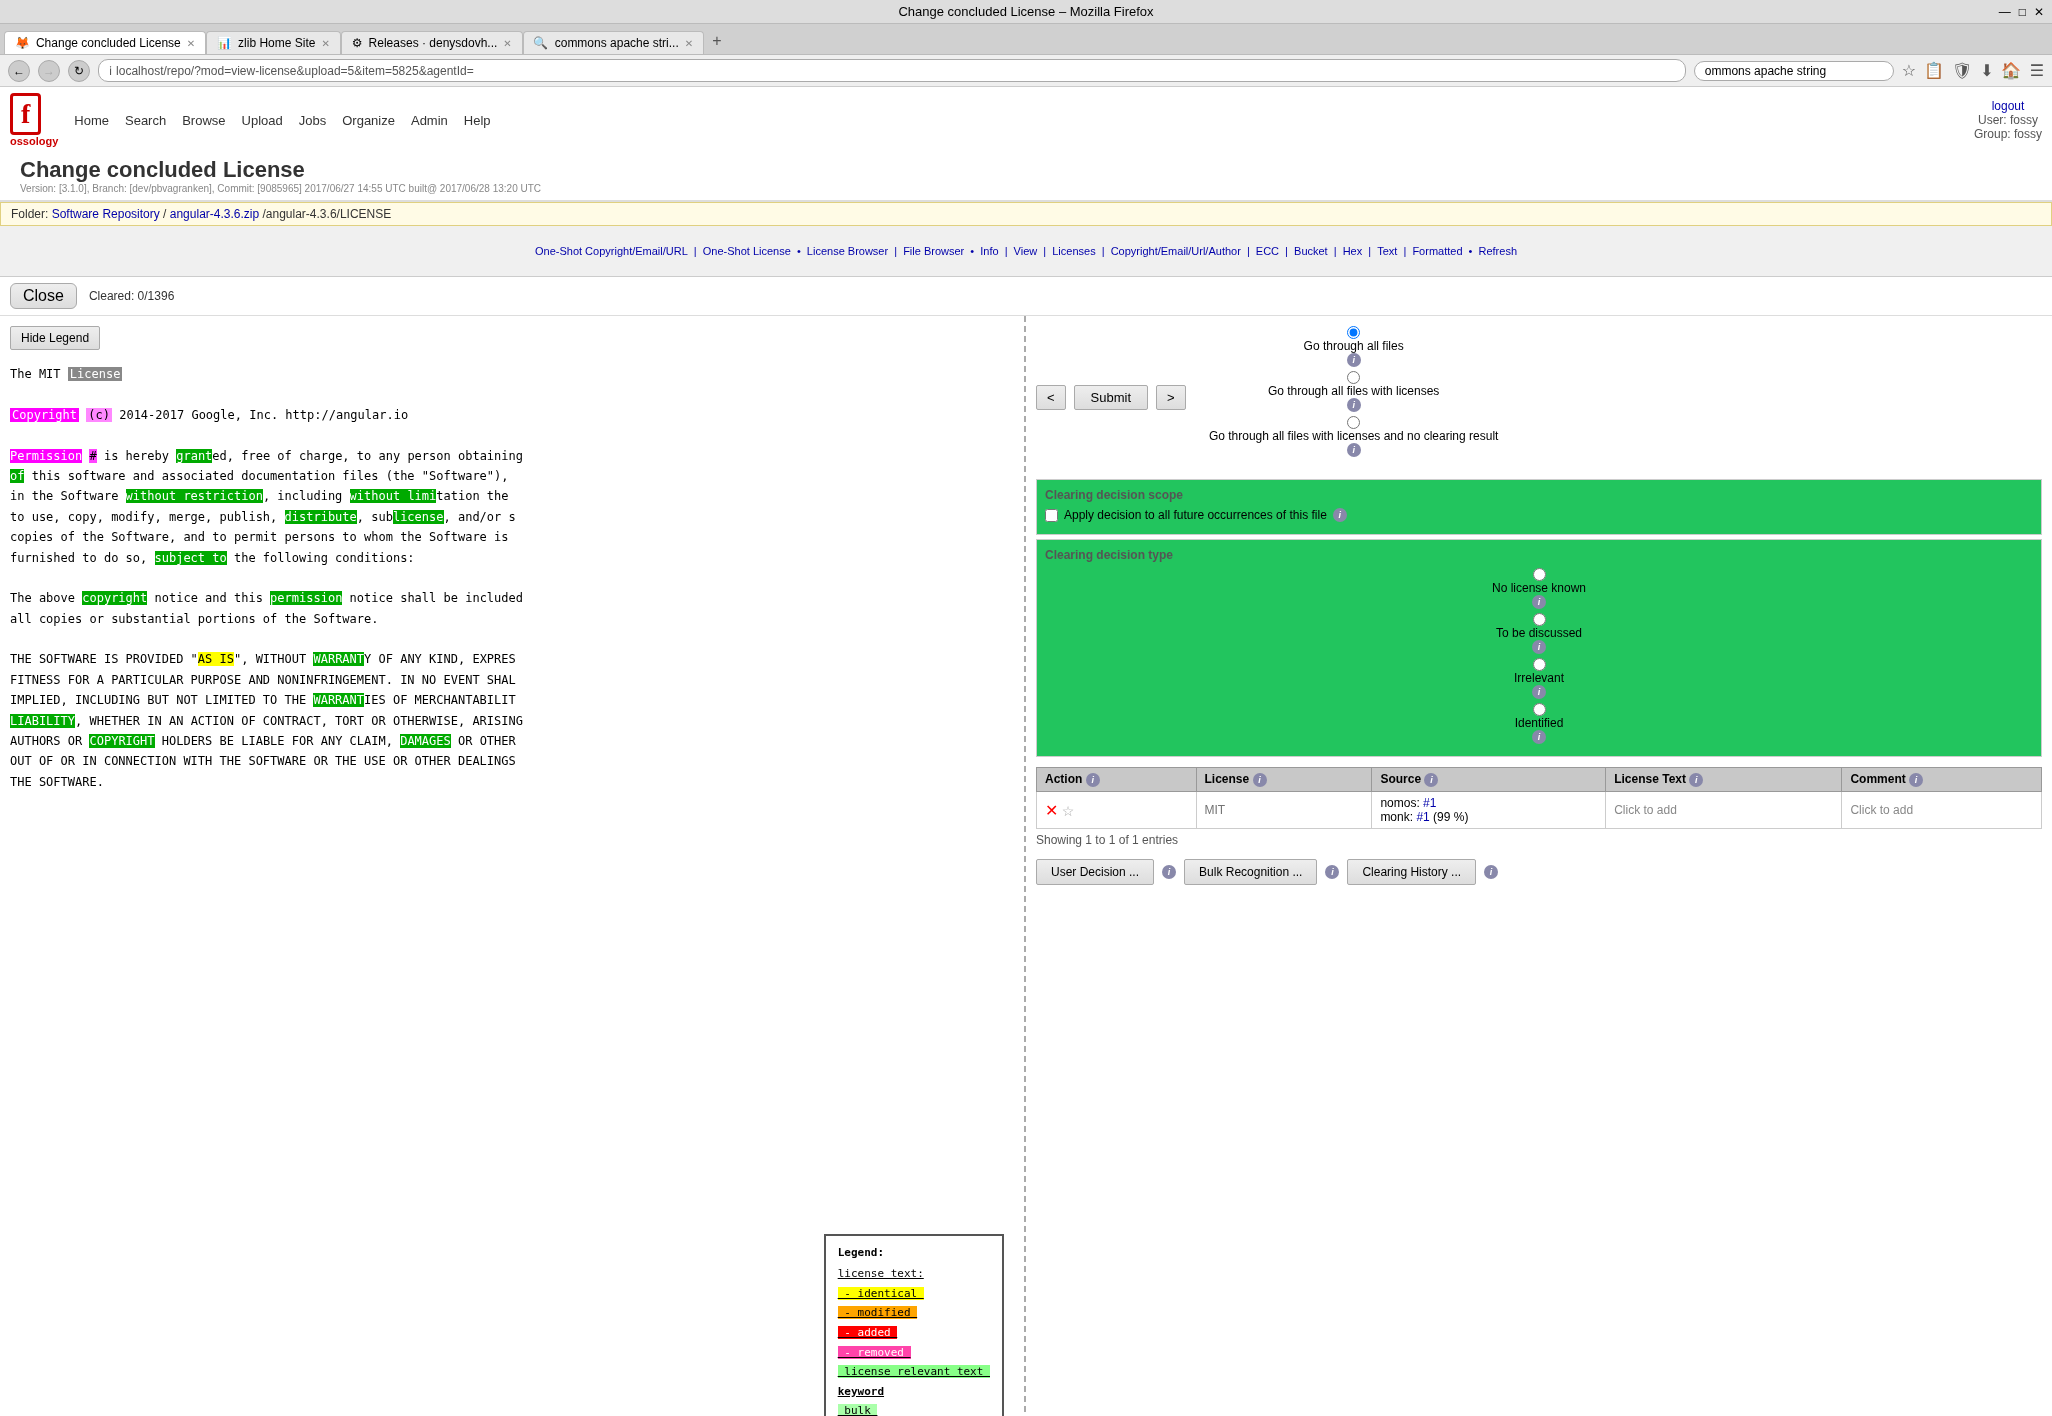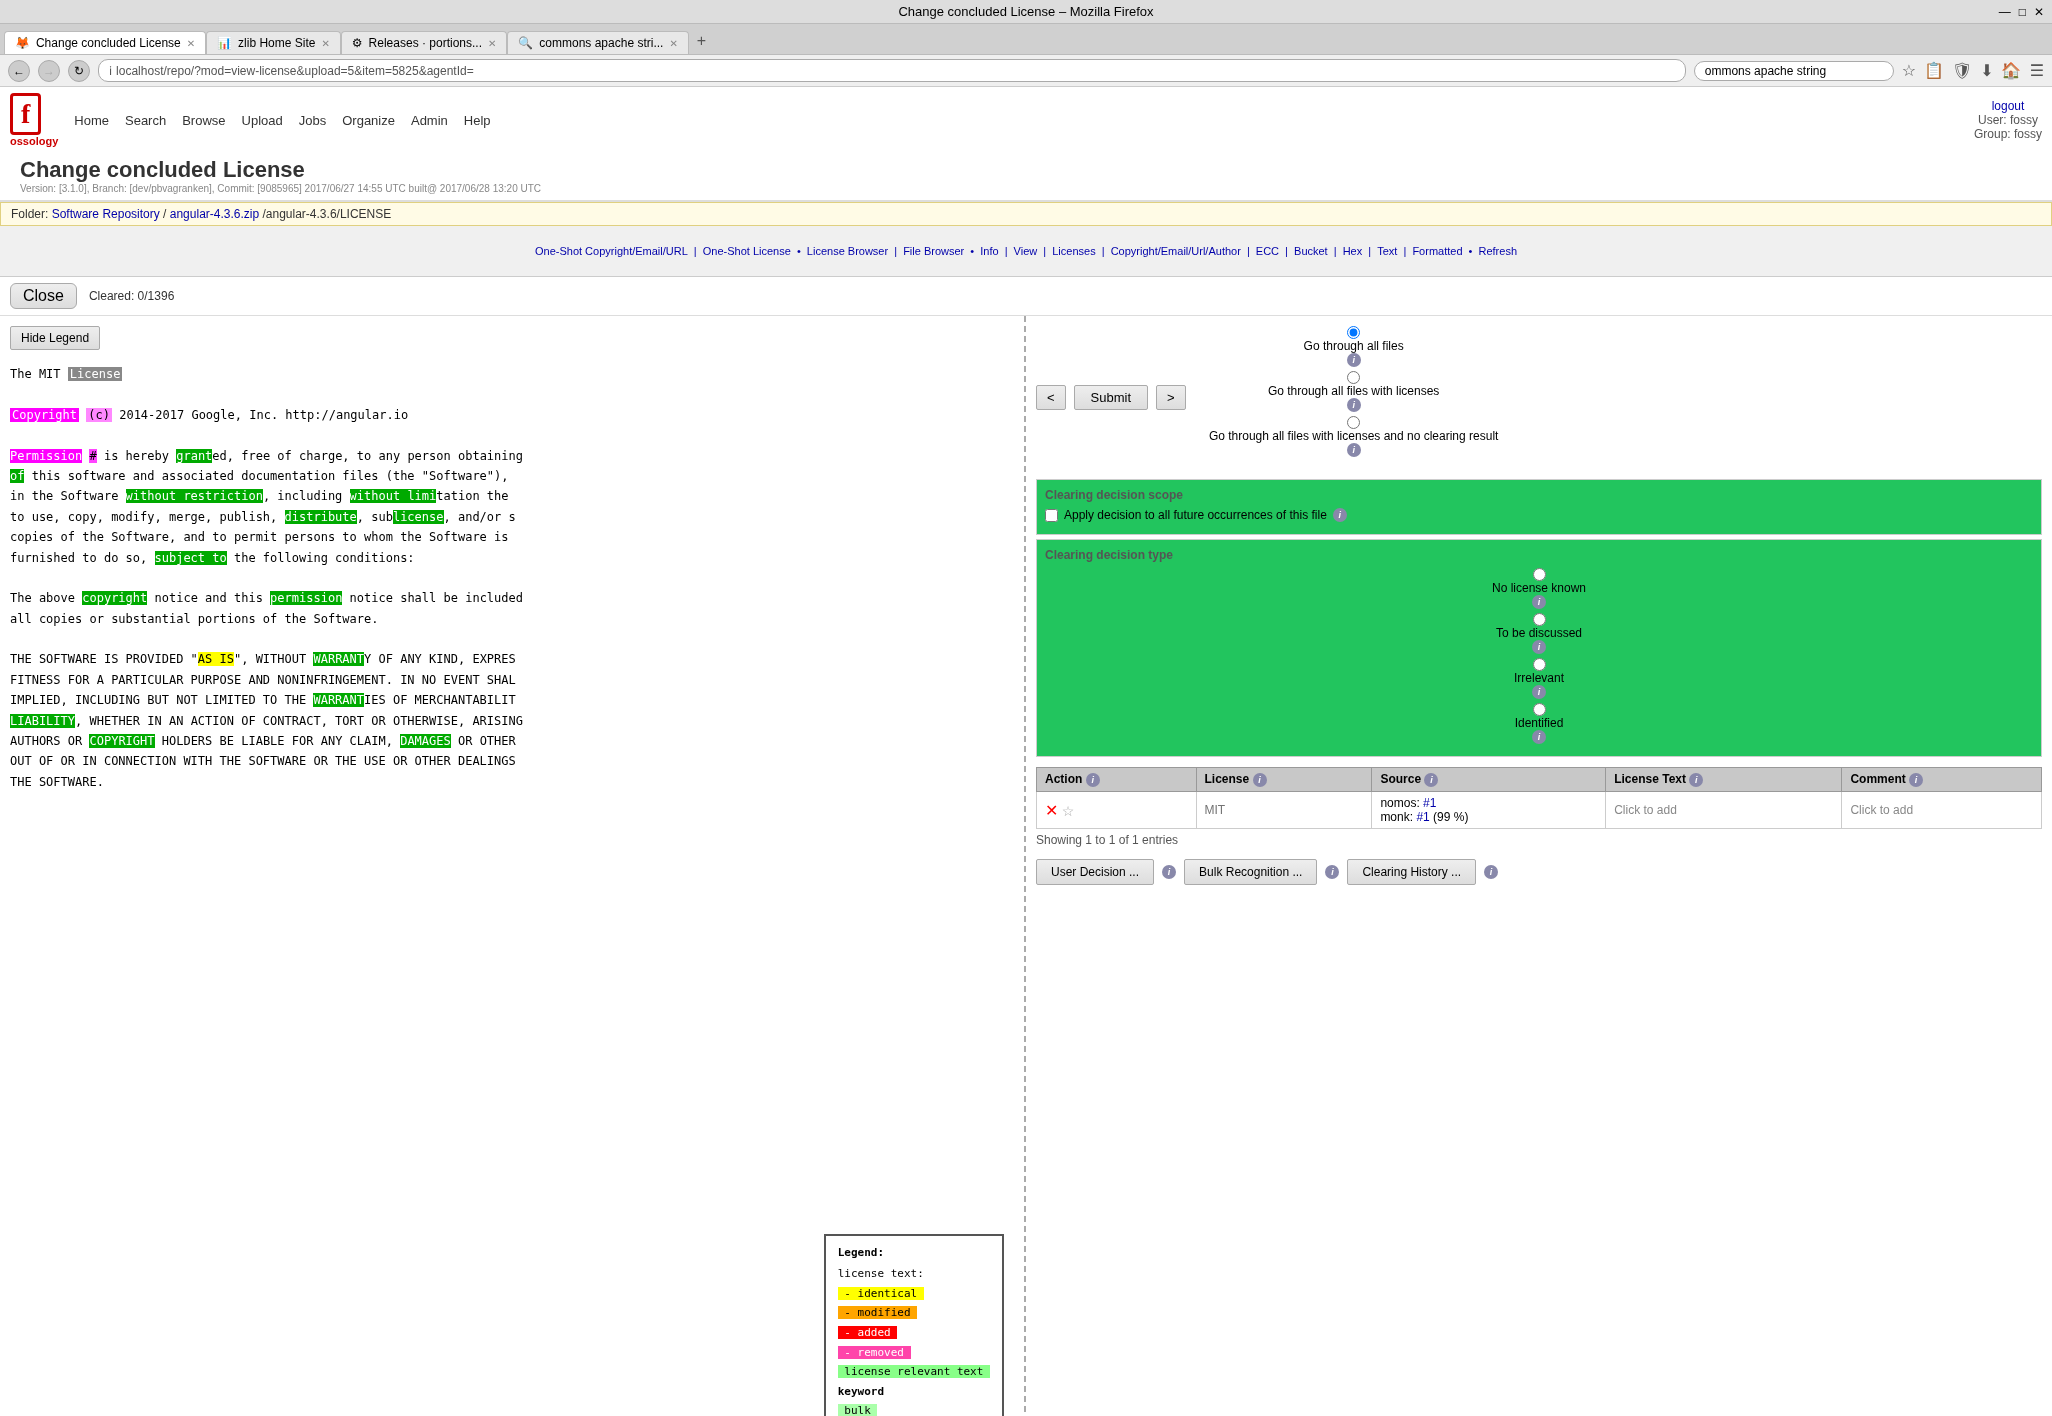--- a/index.html
+++ b/index.html
@@ -318,21 +318,21 @@
       position: absolute;
       bottom: 20px;
       right: 20px;
       border: 2px solid #555;
       background: #fff;
       padding: 8px 12px;
       font-size: 11px;
       font-family: monospace;
     }
     .legend-box .legend-title { font-weight: bold; margin-bottom: 4px; }
-    .legend-item { margin: 2px 0; }
+    .legend-item { margin: 2px 0; text-decoration: underline; }
     .legend-identical { background: yellow; }
     .legend-modified { background: orange; color: #000; }
     .legend-added { background: red; color: #fff; }
     .legend-removed { background: #ff44aa; color: #fff; }
     .legend-relevant { background: #88ff88; }
     .legend-keyword { font-weight: bold; }
     .legend-bulk { background: #aaffaa; }
 
     .mit-highlight { background: #888; color: #fff; padding: 0 2px; }
     .copyright-highlight { background: magenta; color: #fff; padding: 0 2px; }
@@ -356,21 +356,21 @@
     <span>Change concluded License</span>
     <span class="tab-close">✕</span>
   </div>
   <div class="tab">
     <span class="tab-icon">📊</span>
     <span>zlib Home Site</span>
     <span class="tab-close">✕</span>
   </div>
   <div class="tab">
     <span class="tab-icon">⚙</span>
-    <span>Releases · portions...</span>
+    <span>Releases · denysdovh...</span>
     <span class="tab-close">✕</span>
   </div>
   <div class="tab">
     <span class="tab-icon">🔍</span>
     <span>commons apache stri...</span>
     <span class="tab-close">✕</span>
   </div>
   <span class="tab-new">+</span>
 </div>
 

